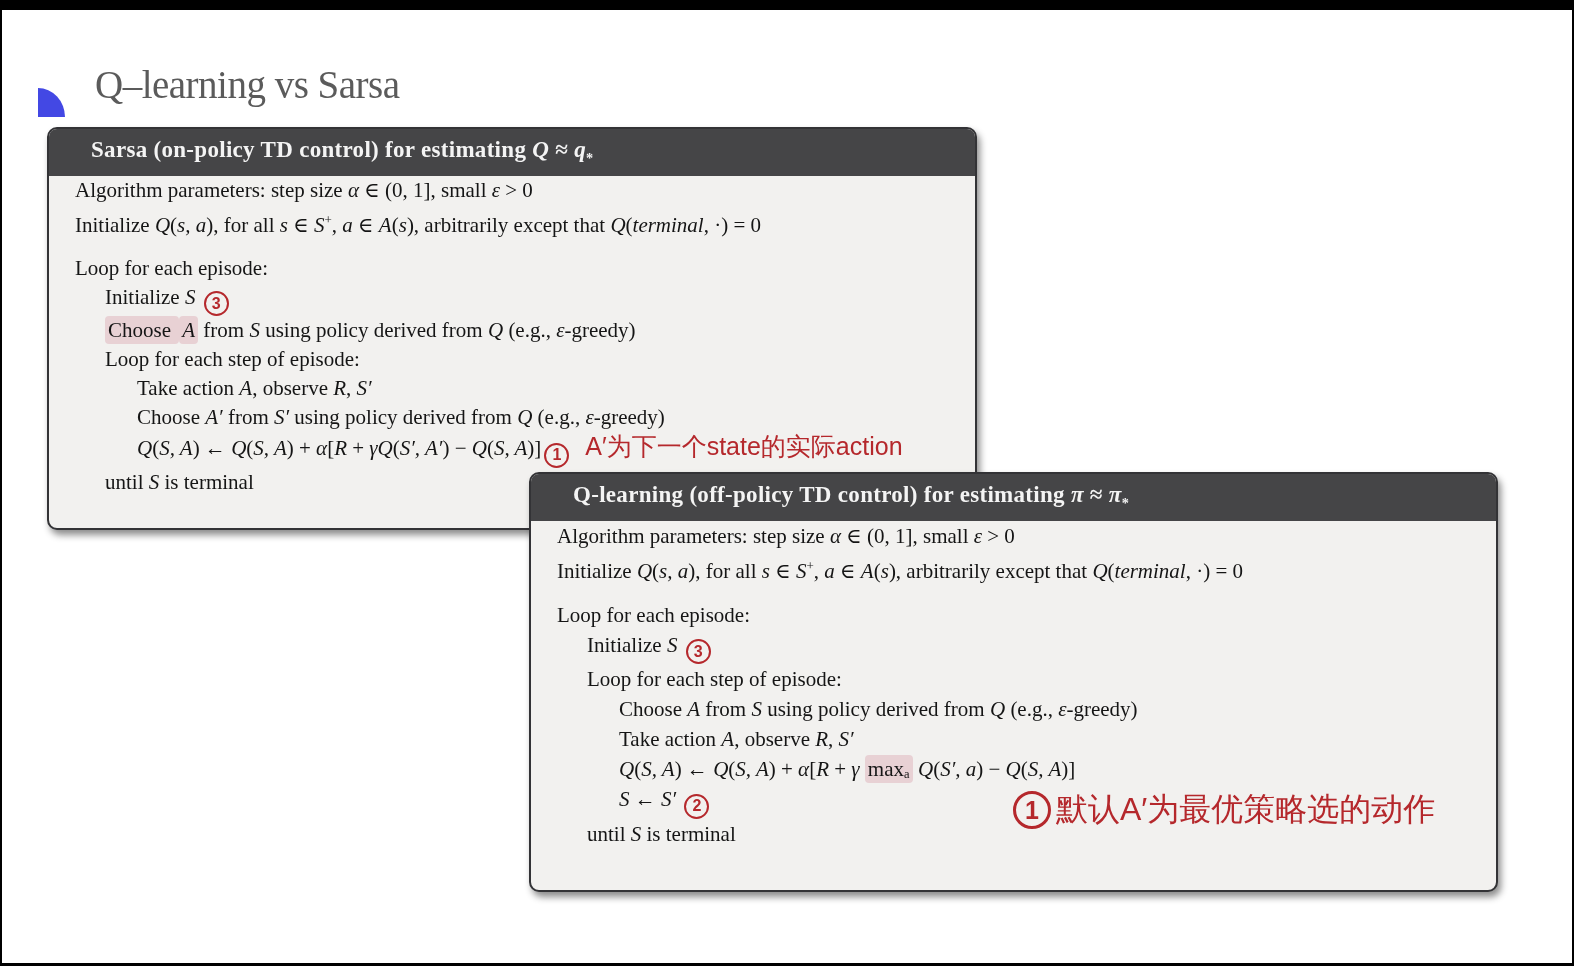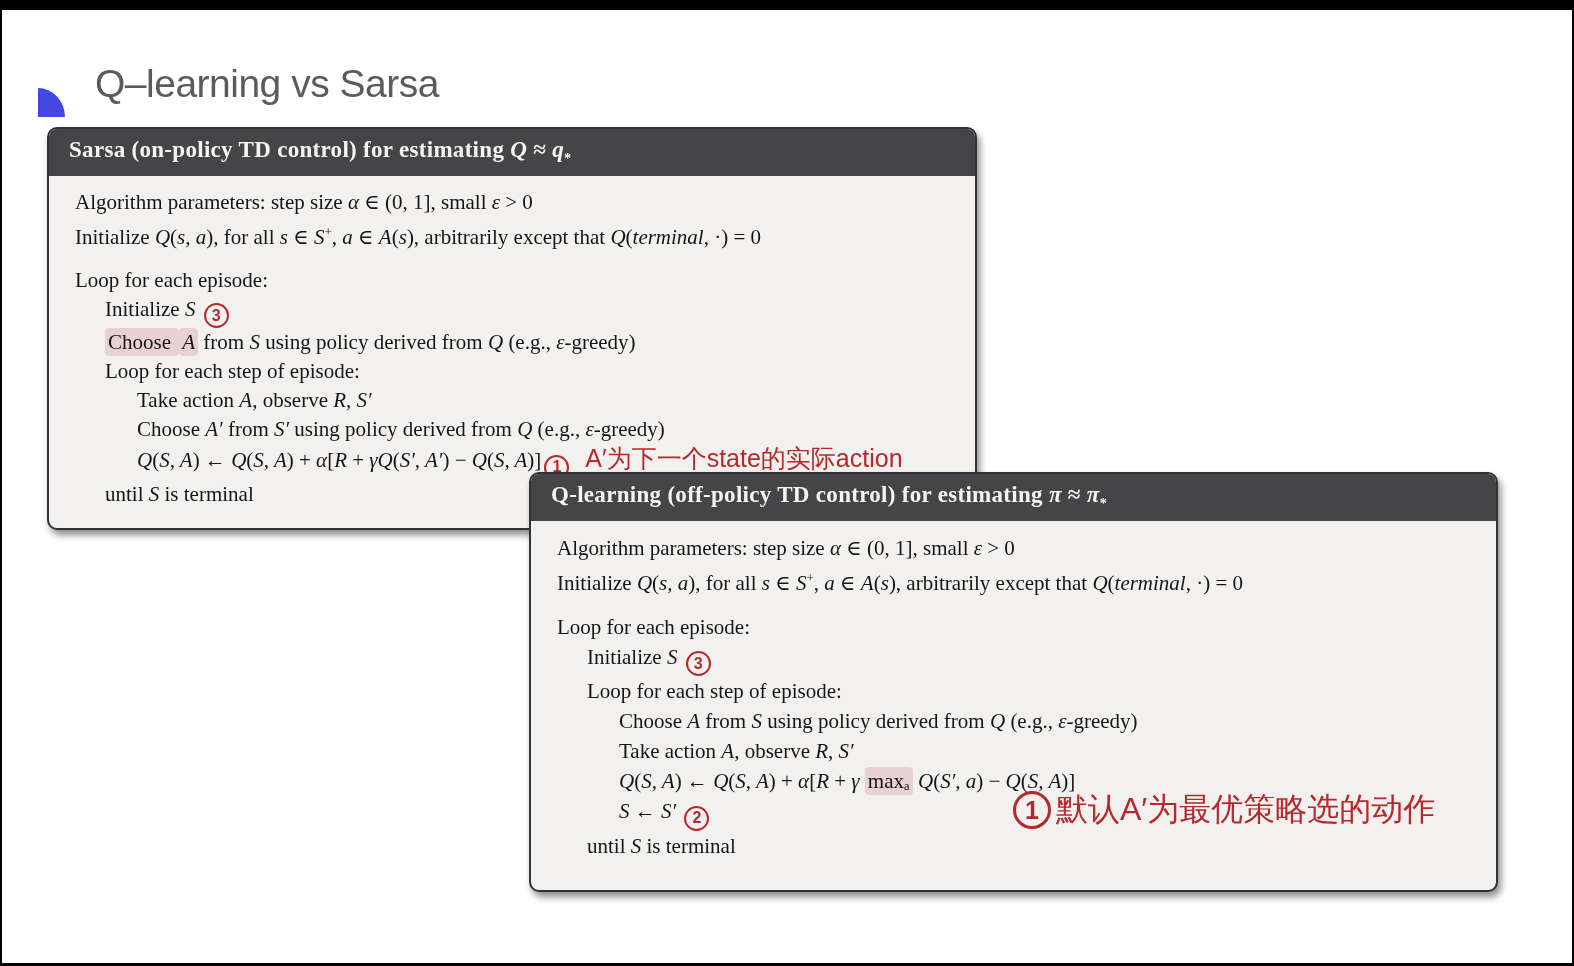--- a/index.html
+++ b/index.html
@@ -20,46 +20,46 @@
     border-right:2px solid var(--frame_black);
     border-bottom:3px solid var(--frame_black);
   }
   .title-bullet{
     position:absolute;left:36px;top:78px;width:27px;height:29px;
     background:var(--accent_blue);
     border-radius:0 100% 0 0;
   }
   .page-title{
     position:absolute;left:93px;top:52px;
-    font-family:Liberation Sans, sans-serif;
+    font-family:Liberation Serif, serif;
     font-size:39px;font-weight:500;color:var(--title_gray);
     letter-spacing:-0.5px;
   }
   .algo-box{
     position:absolute;
     background:var(--box_bg);
     border:2px solid #333336;
     border-radius:10px;
     box-shadow:3px 5px 7px rgba(0,0,0,0.45);
     font-family:"Liberation Serif","DejaVu Serif",serif;
   }
   .sarsa-box{left:45px;top:117px;width:930px;height:403px;z-index:1;}
   .qlearning-box{left:527px;top:462px;width:969px;height:420px;z-index:2;}
   .algo-header{
     background:var(--header_bg);
     color:#f4f4f4;
     font-weight:bold;
     font-size:23px;
-    padding:8px 26px 9px 20px;
+    padding:8px 26px 9px 42px;
     border-radius:8px 8px 0 0;
     white-space:nowrap;
     letter-spacing:0.3px;
   }
   .algo-body{
-    padding:12px 22px 14px 26px;
+    padding:0 22px 14px 26px;
     font-size:21px;
     color:#151515;
   }
   .algo-line{line-height:29px;white-space:nowrap;}
   .qlearning-box .algo-line{line-height:30px;}
   .algo-line.gap{margin-top:14px;}
   .algo-line.ind1{padding-left:30px;}
   .algo-line.ind2{padding-left:62px;}
   .seg-i{font-style:italic;}
   .seg-hl{background:var(--highlight_pink);border-radius:4px;padding:2px 3px;}

